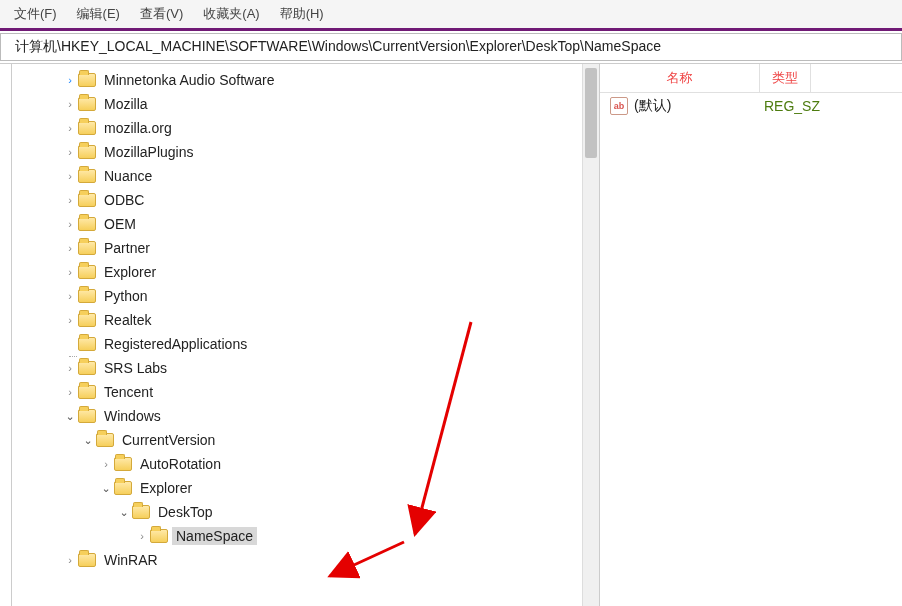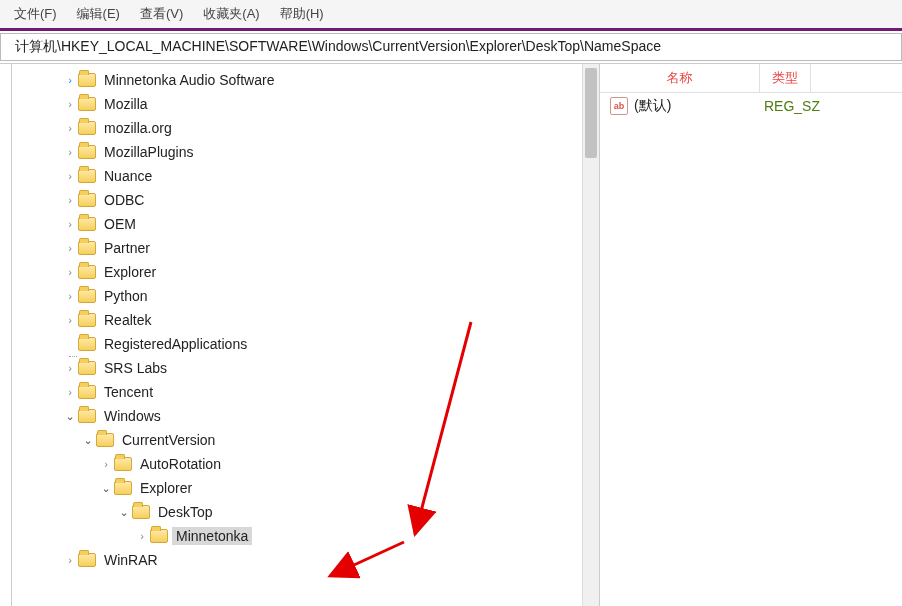--- a/index.html
+++ b/index.html
@@ -316,21 +316,21 @@
           <div class="node">
             <span class="indent" style="width:104px"></span>
             <span class="arrow expanded">⌄</span>
             <span class="folder-icon"></span>
             <span class="node-label">DeskTop</span>
           </div>
           <div class="node selected">
             <span class="indent" style="width:122px"></span>
             <span class="arrow">›</span>
             <span class="folder-icon"></span>
-            <span class="node-label">Minnetonka</span>
+            <span class="node-label">NameSpace</span>
           </div>
           <div class="node">
             <span class="indent" style="width:50px"></span>
             <span class="arrow">›</span>
             <span class="folder-icon"></span>
             <span class="node-label">WinRAR</span>
           </div>
         </div>
     </div>
     <div class="scrollbar">

